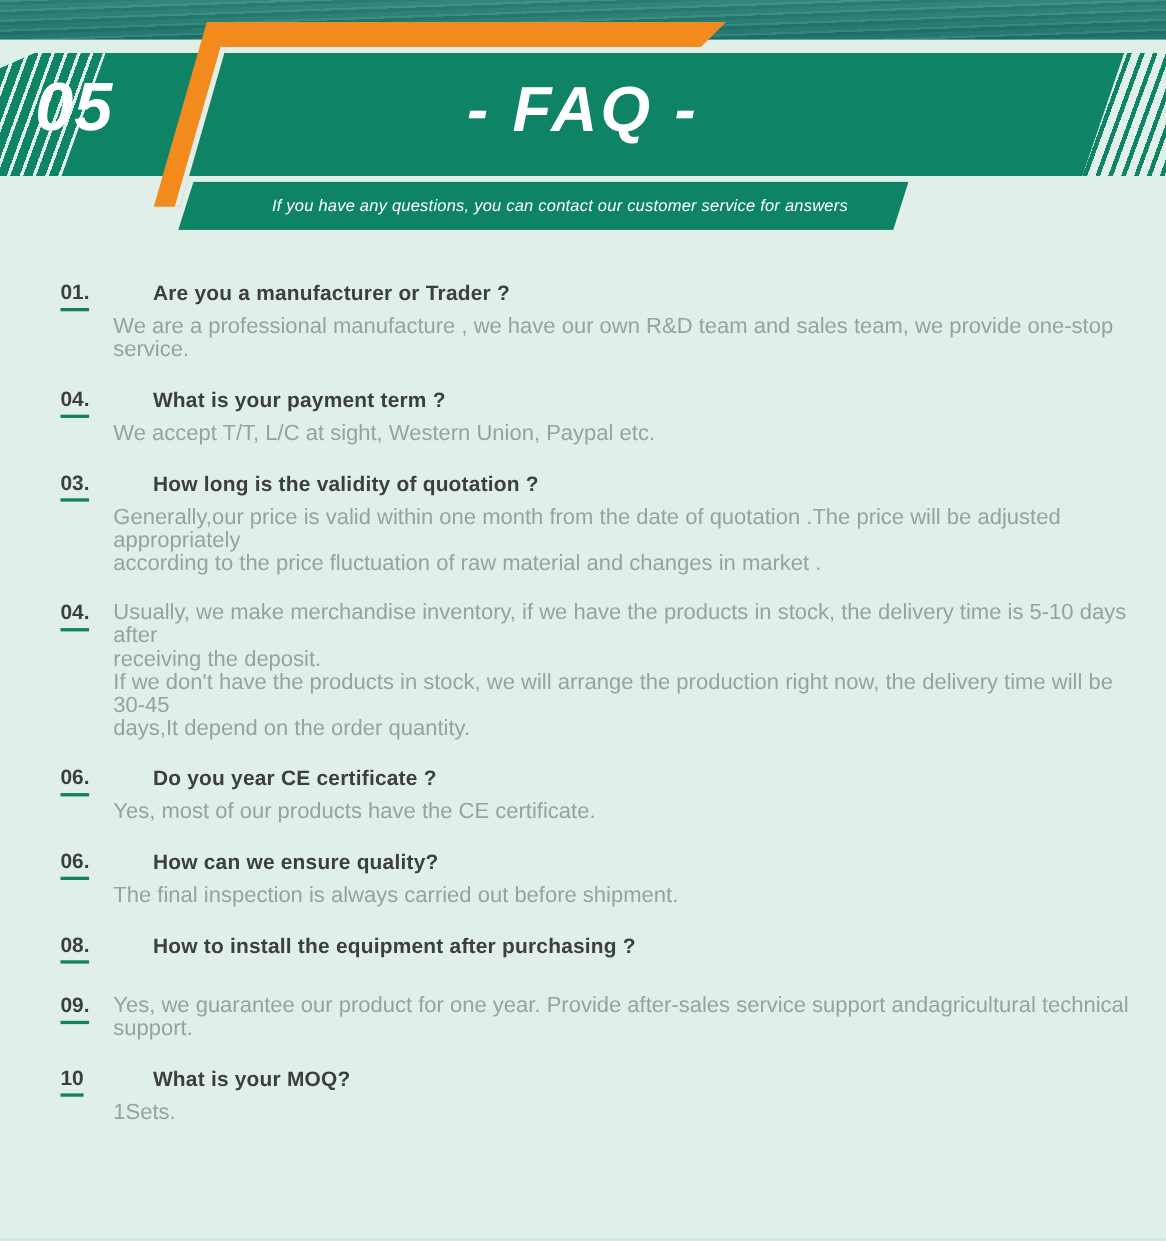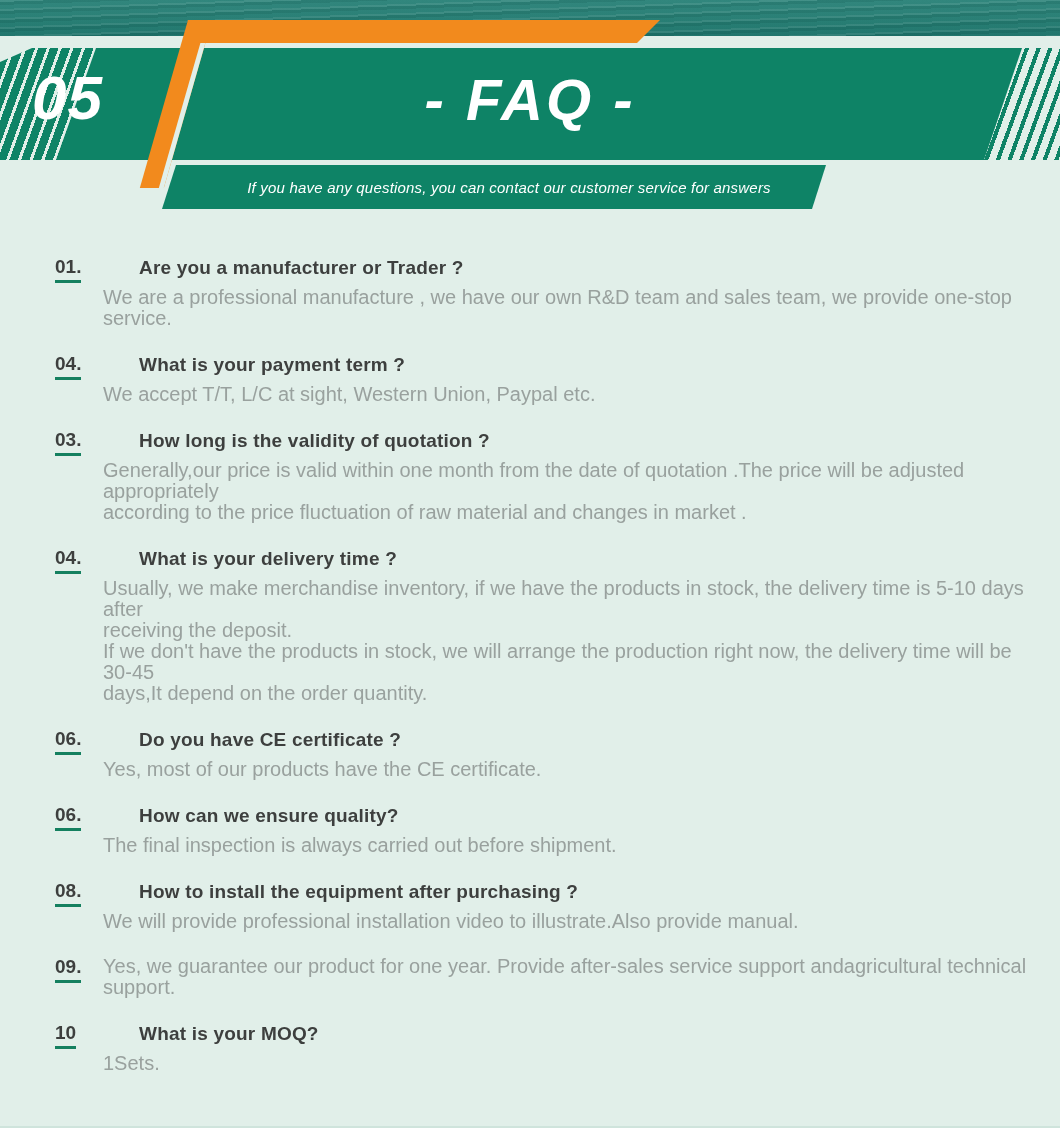--- a/index.html
+++ b/index.html
@@ -136,50 +136,48 @@
     <div class="content">
       <div class="question">How long is the validity of quotation ?</div>
       <div class="answer">Generally,our price is valid within one month from the date of quotation .The price will be adjusted appropriately
 according to the price fluctuation of raw material and changes in market .</div>
     </div>
   </div>
 
   <div class="faq-item">
     <div class="num-col"><span class="num">04.</span></div>
     <div class="content">
-      <div class="question">What is your delivery time ?</div>
       <div class="answer">Usually, we make merchandise inventory, if we have the products in stock, the delivery time is 5-10 days after
 receiving the deposit.
 If we don't have the products in stock, we will arrange the production right now, the delivery time will be 30-45
 days,It depend on the order quantity.</div>
     </div>
   </div>
 
 
   <div class="faq-item">
     <div class="num-col"><span class="num">06.</span></div>
     <div class="content">
-      <div class="question">Do you have CE certificate ?</div>
+      <div class="question">Do you year CE certificate ?</div>
       <div class="answer">Yes, most of our products have the CE certificate.</div>
     </div>
   </div>
 
   <div class="faq-item">
     <div class="num-col"><span class="num">06.</span></div>
     <div class="content">
       <div class="question">How can we ensure quality?</div>
       <div class="answer">The final inspection is always carried out before shipment.</div>
     </div>
   </div>
 
   <div class="faq-item">
     <div class="num-col"><span class="num">08.</span></div>
     <div class="content">
       <div class="question">How to install the equipment after purchasing ?</div>
-      <div class="answer">We will provide professional installation video to illustrate.Also provide manual.</div>
     </div>
   </div>
 
   <div class="faq-item">
     <div class="num-col"><span class="num">09.</span></div>
     <div class="content">
       <div class="answer">Yes, we guarantee our product for one year. Provide after-sales service support andagricultural technical support.</div>
     </div>
   </div>
 

